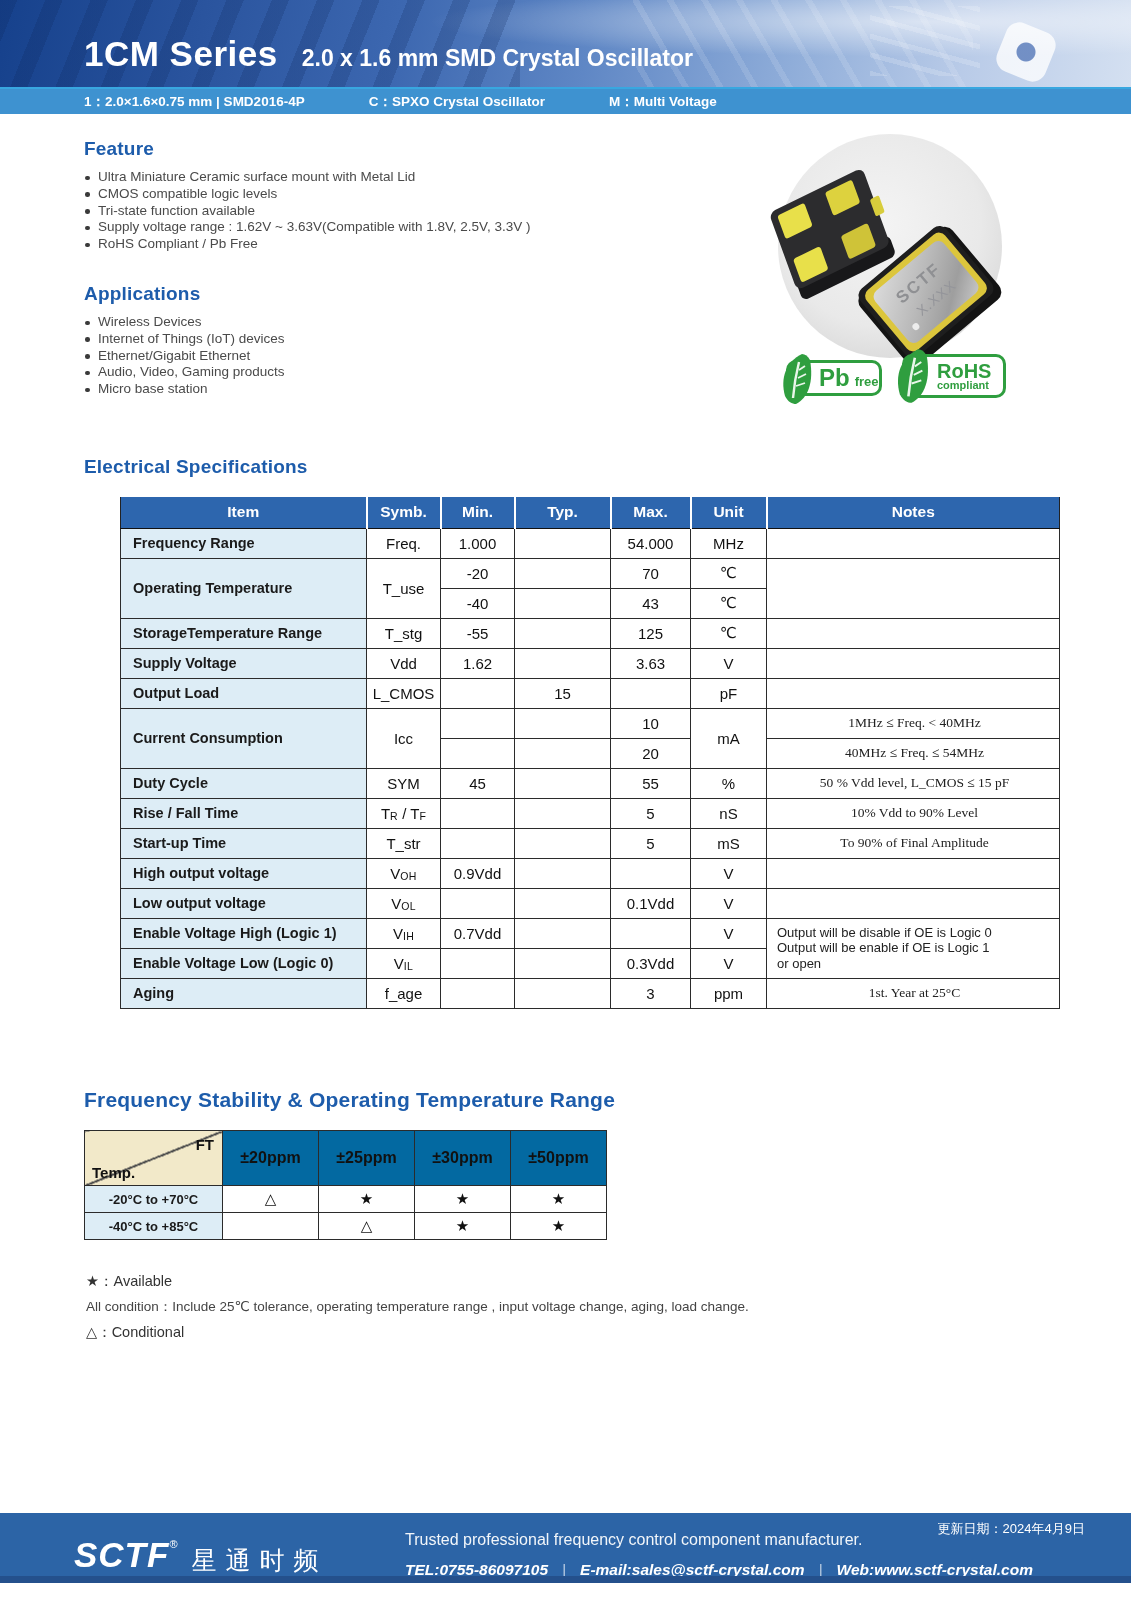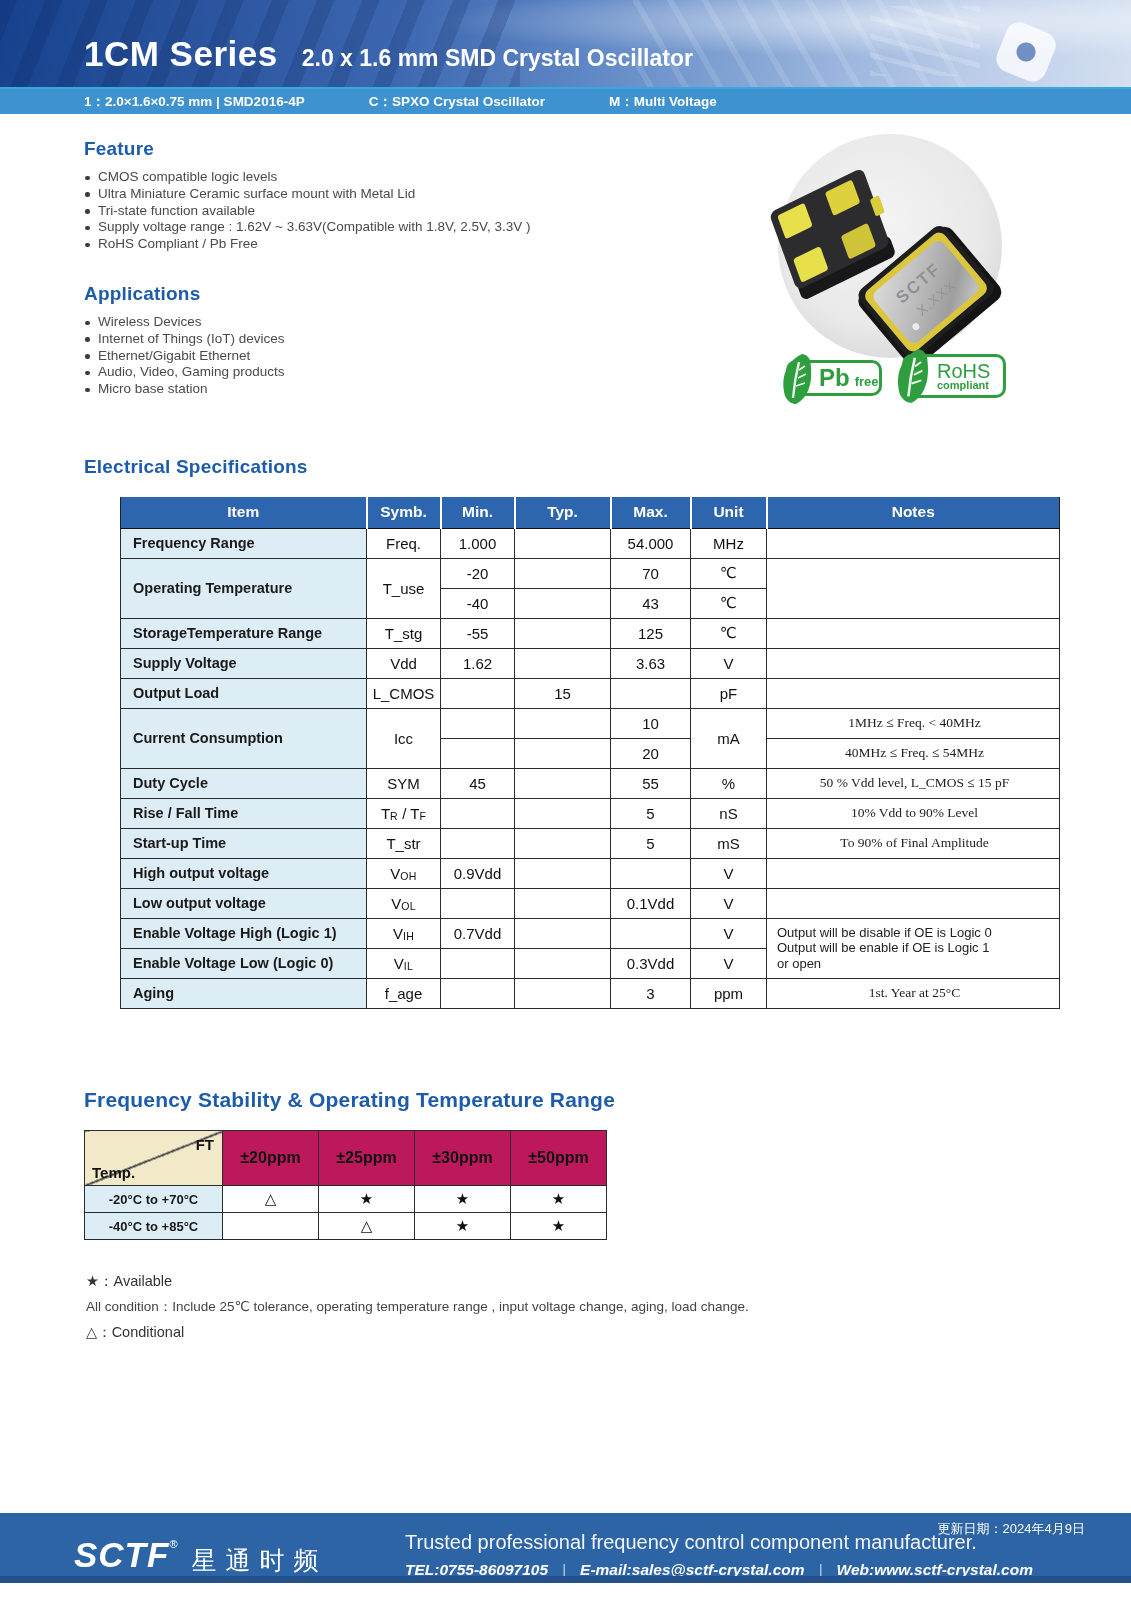--- a/index.html
+++ b/index.html
@@ -51,21 +51,21 @@
   .product{position:absolute;left:768px;top:134px;width:248px;height:276px;}
   .badge{position:absolute;display:flex;align-items:center;}
   .badge-box{border:3px solid #2f9e3f;border-radius:10px;background:#ffffff;display:flex;align-items:center;}
   .leaf{position:absolute;z-index:2;}
   .pb-badge{left:18px;top:226px;}
   .pb-badge .badge-box{width:96px;height:36px;padding-left:30px;}
   .pb-main{font-size:24px;font-weight:bold;color:#2f9e3f;letter-spacing:0;}
   .pb-sub{font-size:13px;font-weight:bold;color:#2f9e3f;margin-left:5px;margin-top:6px;}
   .rohs-badge{left:134px;top:220px;}
   .rohs-badge .badge-box{width:104px;height:44px;padding-left:32px;flex-direction:column;align-items:flex-start;justify-content:center;}
-  .rohs-main{font-size:20px;font-weight:normal;color:#2f9e3f;line-height:18px;}
+  .rohs-main{font-size:20px;font-weight:bold;color:#2f9e3f;line-height:18px;}
   .rohs-sub{font-size:11px;font-weight:bold;color:#2f9e3f;line-height:11px;}
   
   table.elec{
     position:absolute;left:84px;top:497px;width:939px;border-collapse:collapse;table-layout:fixed;
     font-size:15px;color:#111;margin-left:36px;
   }
   table.elec th{
     background:#2d66ae;color:#ffffff;font-weight:bold;font-size:15.5px;height:31px;
     border-left:2px solid #ffffff;border-bottom:1.5px solid #111;
   }
@@ -83,36 +83,36 @@
     position:absolute;left:84px;top:1130px;border-collapse:collapse;table-layout:fixed;font-size:15px;color:#111;
   }
   table.stab th, table.stab td{border:1.5px solid #2b2b2b;}
   .stab-corner{
     width:138px;height:55px;background:#f2e9c9;position:relative;
     background-image:linear-gradient(to bottom right, rgba(0,0,0,0) calc(50% - 1px), #4a4a4a calc(50% - 1px), #4a4a4a calc(50% + 1px), rgba(0,0,0,0) calc(50% + 1px));
     background-color:#f2e9c9;
   }
   .stab-corner .ft{position:absolute;right:8px;top:5px;font-size:15px;font-weight:bold;color:#111;}
   .stab-corner .temp{position:absolute;left:7px;bottom:4px;font-size:15px;font-weight:bold;color:#111;}
-  table.stab th.ppm{width:96px;height:55px;background:#be185d;font-weight:bold;font-size:16px;color:#111;}
+  table.stab th.ppm{width:96px;height:55px;background:#0369a1;font-weight:bold;font-size:16px;color:#111;}
   table.stab td{height:27px;text-align:center;background:#ffffff;}
   table.stab td.rowlab{background:#ddedf6;font-weight:bold;font-size:13px;color:#1a1a1a;}
   table.stab td.sym{font-size:15px;}
   
   .legend{position:absolute;left:86px;top:1272px;display:flex;gap:32px;font-size:14.5px;color:#333;flex-direction:column;}
   .cond-note{position:absolute;left:86px;top:1298px;font-size:13.5px;color:#444;white-space:nowrap;}
   
   .footer{position:absolute;left:0;top:1513px;width:1131px;height:70px;background:#2c64a6;color:#fff;}
   .footer::after{content:"";position:absolute;left:0;bottom:0;width:100%;height:7px;background:#24508c;}
   .update-date{position:absolute;right:46px;top:7px;font-size:13px;color:#ffffff;}
   .logo{position:absolute;left:74px;top:24px;display:flex;align-items:flex-start;color:#fff;}
   .logo-en{font-size:35px;font-weight:bold;font-style:italic;letter-spacing:1px;line-height:36px;}
   .logo-reg{font-size:11px;margin-top:1px;}
   .logo-cn{font-size:25px;margin-left:14px;margin-top:7px;letter-spacing:9px;white-space:nowrap;}
-  .tagline{position:absolute;left:405px;top:18px;font-size:20px;color:#f2f6fa;}
+  .tagline{position:absolute;left:405px;top:18px;font-size:16px;color:#f2f6fa;}
   .contact{position:absolute;left:405px;top:48px;font-size:15.5px;font-weight:bold;font-style:italic;display:flex;gap:14px;white-space:nowrap;}
   .contact .bar{font-weight:normal;opacity:.65;}
 </style>
 </head>
 <body>
 
 <div class="page">
 
   <div class="header">
     <div class="hdr-deco1"></div>
@@ -126,22 +126,22 @@
   </div>
   <div class="subbar">
     <span class="sb1">1：2.0×1.6×0.75 mm | SMD2016-4P</span>
     <span class="sb2">C：SPXO Crystal Oscillator</span>
     <span class="sb3">M：Multi Voltage</span>
   </div>
 
   <div class="blk" style="left:84px;top:138px;">
     <div class="sec-h">Feature</div>
     <ul class="bullets">
+      <li>Ultra Miniature Ceramic surface mount with Metal Lid</li>
       <li>CMOS compatible logic levels</li>
-      <li>Ultra Miniature Ceramic surface mount with Metal Lid</li>
       <li>Tri-state function available</li>
       <li>Supply voltage range : 1.62V ~ 3.63V(Compatible with 1.8V, 2.5V, 3.3V )</li>
       <li>RoHS Compliant / Pb Free</li>
     </ul>
   </div>
 
   <div class="blk" style="left:84px;top:283px;">
     <div class="sec-h">Applications</div>
     <ul class="bullets">
       <li>Wireless Devices</li>

